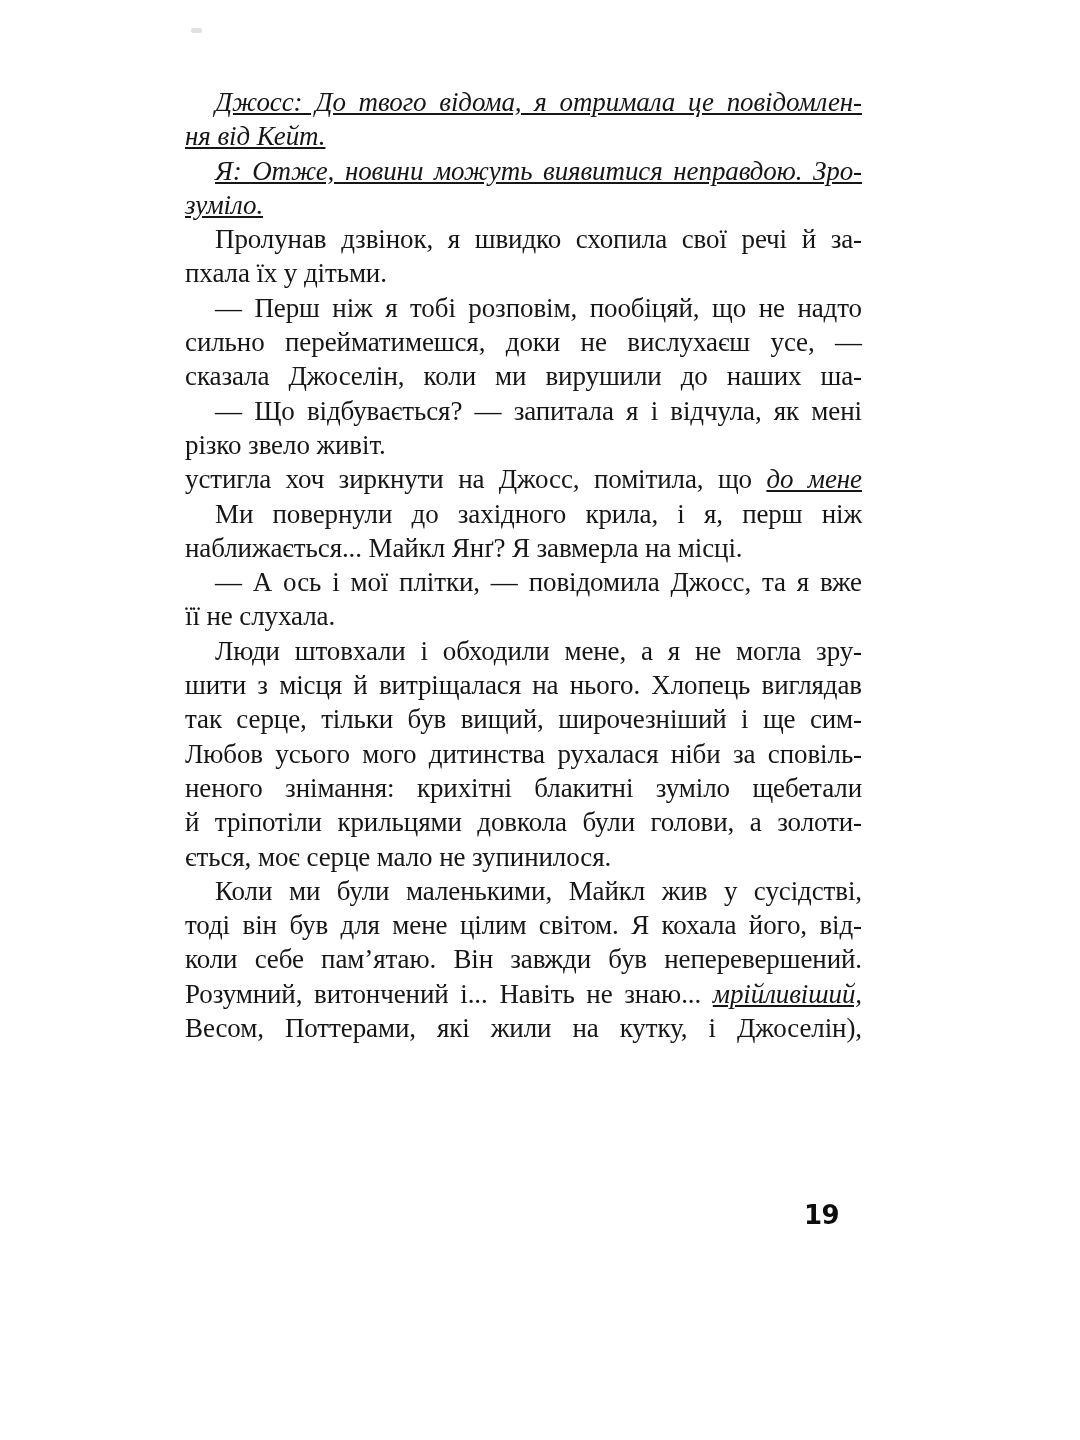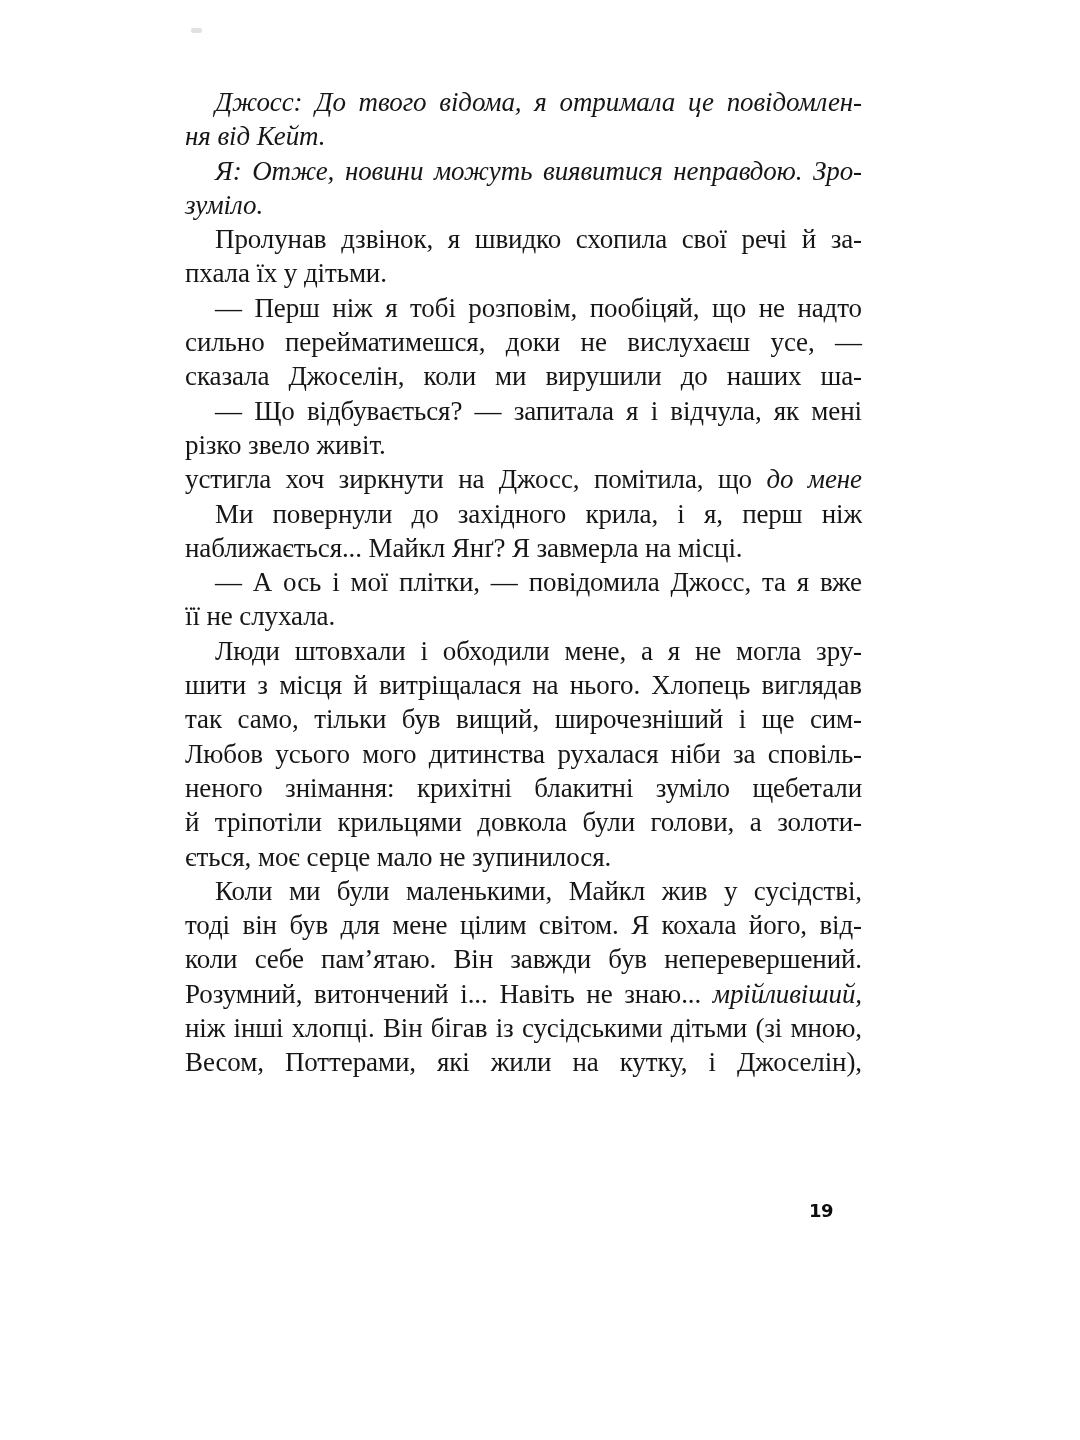--- a/index.html
+++ b/index.html
@@ -39,30 +39,31 @@
     text-align-last: justify;
   }
   .line.end {
     text-align-last: left;
   }
   .line.indent {
     text-indent: 30px;
   }
   .it {
     font-style: italic;
+    text-decoration: underline;
   }
   .page-number {
     position: absolute;
     left: 804px;
     top: 1200px;
     width: 34px;
     text-align: center;
     font-family: "DejaVu Sans", "Liberation Sans", sans-serif;
     font-weight: 700;
-    font-size: 18px;
+    font-size: 26px;
     letter-spacing: -0.5px;
     color: #0d0d0d;
   }
 </style>
 </head>
 <body>
 
 <div class="scan-artifact"></div>
 
 <div class="text-block">
@@ -77,26 +78,25 @@
     <div class="line"><span>сказала Джоселін, коли ми вирушили до наших ша-</span></div>
     <div class="line indent"><span>— Що відбувається? — запитала я і відчула, як мені</span></div>
     <div class="line end"><span>різко звело живіт.</span></div>
     <div class="line"><span>устигла хоч зиркнути на Джосс, помітила, що </span><span class="it">до мене</span></div>
     <div class="line indent"><span>Ми повернули до західного крила, і я, перш ніж</span></div>
     <div class="line end"><span>наближається... Майкл Янґ? Я завмерла на місці.</span></div>
     <div class="line indent"><span>— А ось і мої плітки, — повідомила Джосс, та я вже</span></div>
     <div class="line end"><span>її не слухала.</span></div>
     <div class="line indent"><span>Люди штовхали і обходили мене, а я не могла зру-</span></div>
     <div class="line"><span>шити з місця й витріщалася на нього. Хлопець виглядав</span></div>
-    <div class="line"><span>так само, тільки був вищий, широчезніший і ще сим-</span></div>
+    <div class="line"><span>так серце, тільки був вищий, широчезніший і ще сим-</span></div>
     <div class="line"><span>Любов усього мого дитинства рухалася ніби за сповіль-</span></div>
     <div class="line"><span>неного знімання: крихітні блакитні зуміло щебетали</span></div>
     <div class="line"><span>й тріпотіли крильцями довкола були голови, а золоти-</span></div>
     <div class="line end"><span>ється, моє серце мало не зупинилося.</span></div>
     <div class="line indent"><span>Коли ми були маленькими, Майкл жив у сусідстві,</span></div>
     <div class="line"><span>тоді він був для мене цілим світом. Я кохала його, від-</span></div>
     <div class="line"><span>коли себе пам’ятаю. Він завжди був неперевершений.</span></div>
     <div class="line"><span>Розумний, витончений і... Навіть не знаю... </span><span class="it">мрійливіший,</span></div>
-    <div class="line"><span>ніж інші хлопці. Він бігав із сусідськими дітьми (зі мною,</span></div>
     <div class="line"><span>Весом, Поттерами, які жили на кутку, і Джоселін),</span></div>
   </div>
 
 <div class="page-number">19</div>
 
 </body></html>

